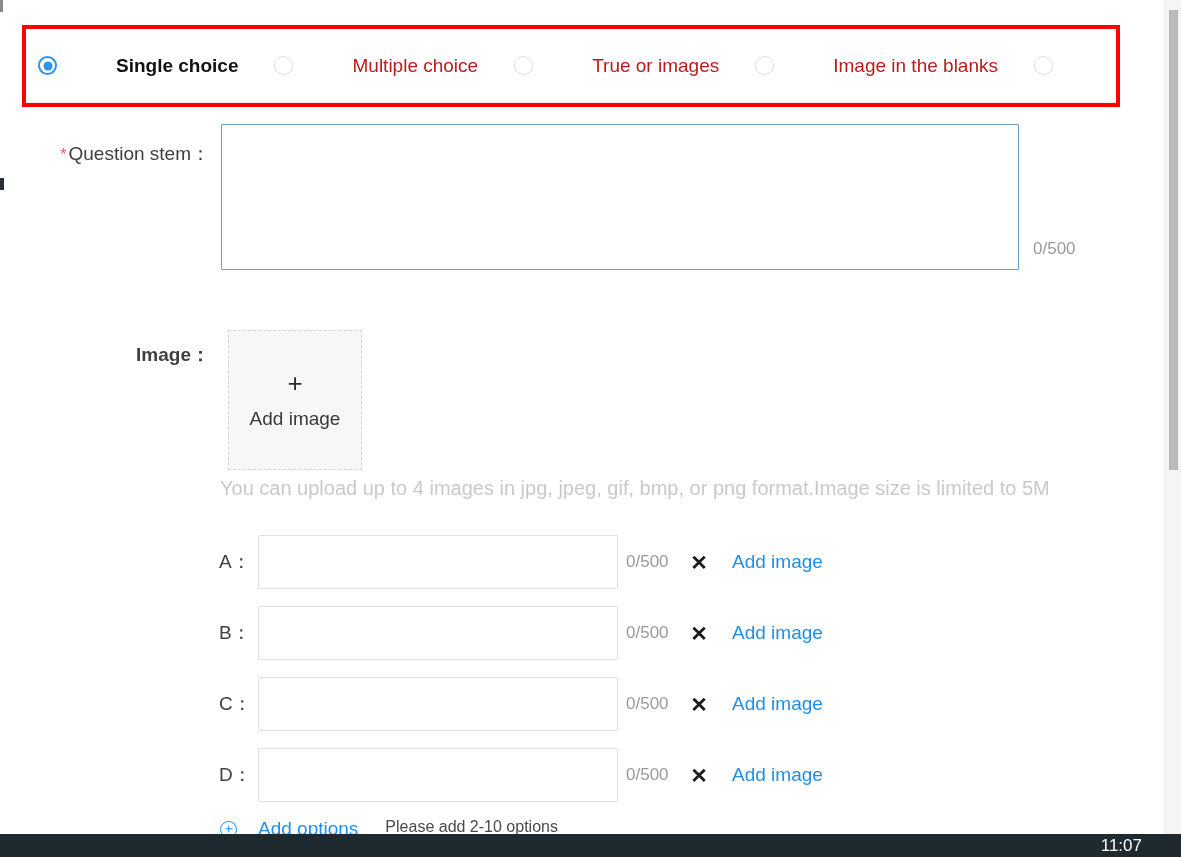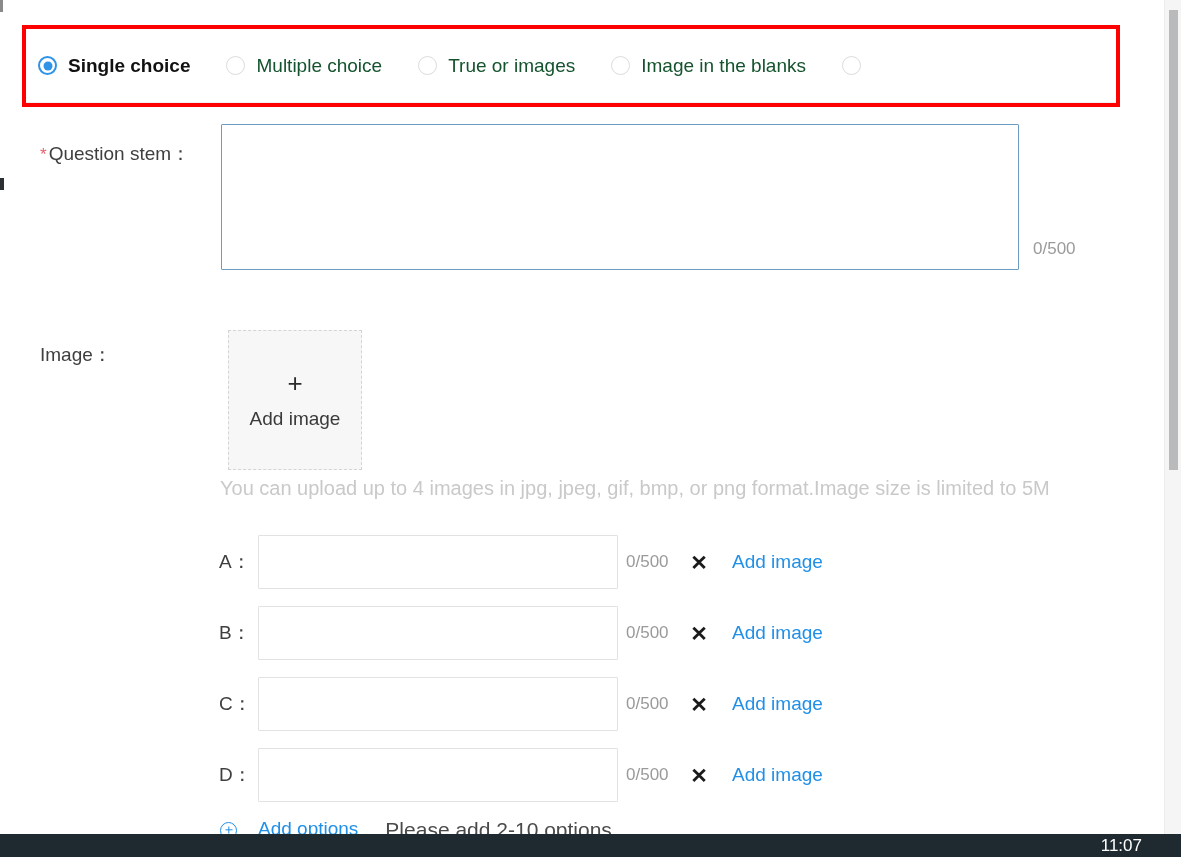--- a/index.html
+++ b/index.html
@@ -82,20 +82,21 @@
     box-sizing: border-box;
     border-bottom: 1px solid #efefef;
   }
 
   .radio-item {
     display: flex;
     align-items: center;
     margin-right: 36px;
     cursor: pointer;
     white-space: nowrap;
+    gap: 48px;
   }
   .radio-circle {
     width: 19px;
     height: 19px;
     border-radius: 50%;
     border: 1.5px solid #dcdcdc;
     box-sizing: border-box;
     background: #fff;
     margin-right: 11px;
     flex: none;
@@ -108,33 +109,33 @@
     content: "";
     position: absolute;
     left: 50%; top: 50%;
     transform: translate(-50%, -50%);
     width: 9px; height: 9px;
     border-radius: 50%;
     background: #2f93e8;
   }
   .radio-label {
     font-size: 19px;
-    color: #14532d;
+    color: #b91c1c;
   }
   .radio-item.checked .radio-label {
     color: #111111;
     font-weight: bold;
   }
 
   
   .form-label {
     position: absolute;
     font-size: 19px;
     color: #3f3f3f;
-    text-align: left;
+    text-align: right;
     white-space: nowrap;
   }
   .req-star {
     color: #e8616a;
     font-size: 17px;
     margin-right: 2px;
   }
 
   
   .stem-label { left: 40px; top: 141px; width: 170px; }
@@ -165,21 +166,21 @@
   }
   .stem-counter {
     position: absolute;
     left: 1033px;
     top: 239px;
     font-size: 17px;
     color: #9a9a9a;
   }
 
   
-  .image-label { left: 40px; top: 342px; width: 170px; }
+  .image-label { left: 40px; top: 342px; width: 170px; font-weight: bold; }
 
   .upload-box {
     position: absolute;
     left: 228px;
     top: 330px;
     width: 134px;
     height: 140px;
     border: 1px dashed #d4d4d4;
     background: #f7f7f7;
     box-sizing: border-box;
@@ -306,21 +307,21 @@
     transform: translate(-50%, -50%);
     width: 1.4px; height: 7px;
   }
   .add-options-link {
     font-size: 19px;
     color: #1f8fe8;
     cursor: pointer;
     white-space: nowrap;
   }
   .add-options-hint {
-    font-size: 21px;
+    font-size: 16px;
     color: #4a4a4a;
     margin-left: 7px;
     white-space: nowrap;
   }
 
   
   .taskbar {
     position: absolute;
     left: 0;
     bottom: 0;

